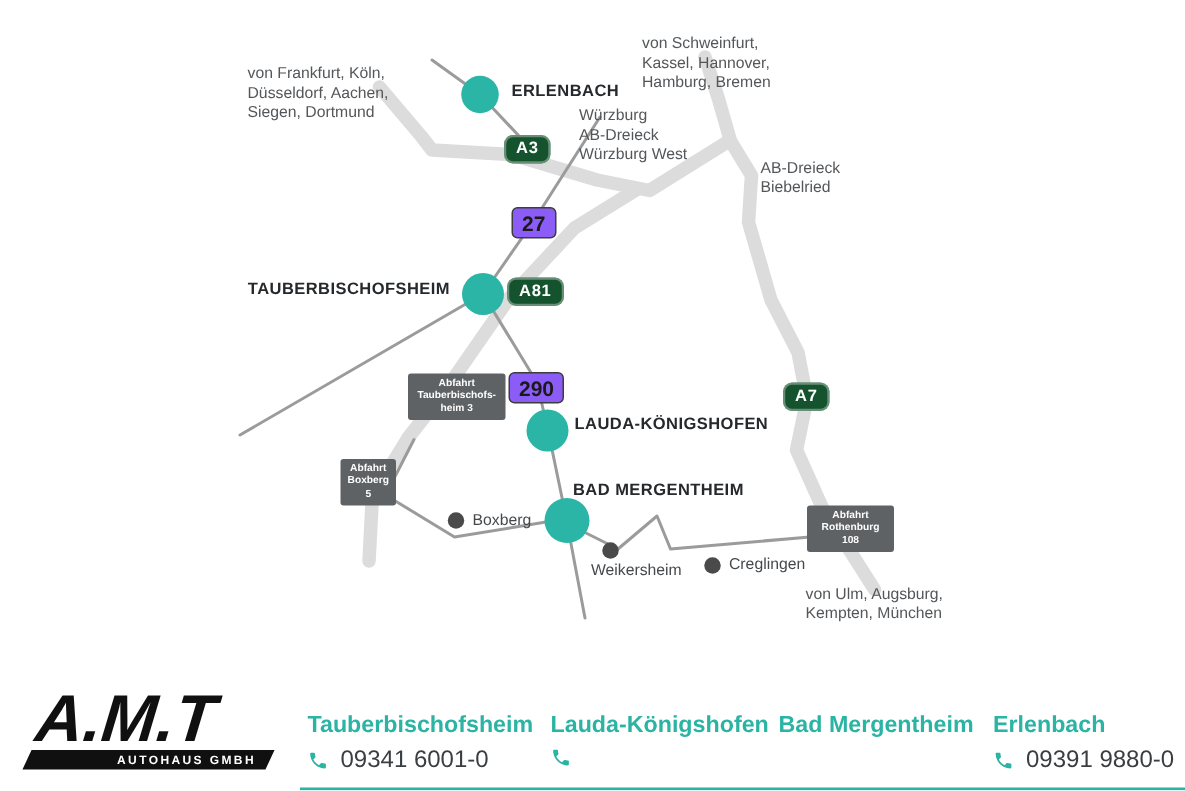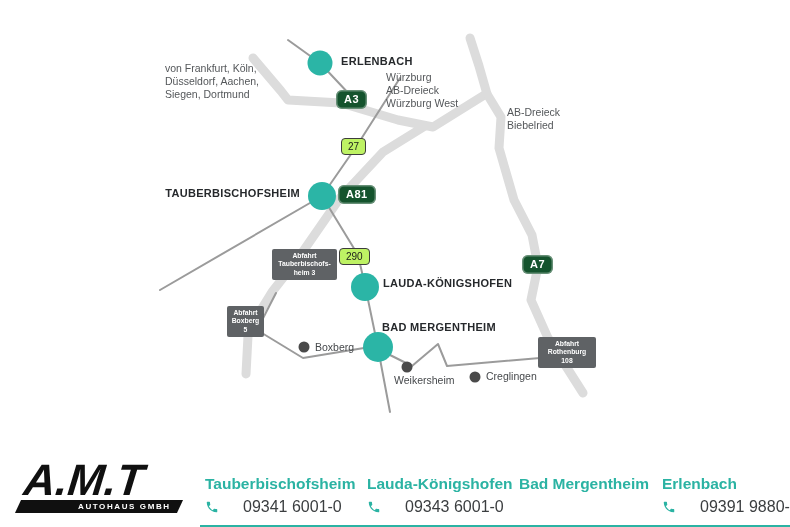--- a/index.html
+++ b/index.html
@@ -6,36 +6,36 @@
   #stage{position:relative;width:790px;height:527px;background:#fff;overflow:hidden;
          font-family:"Liberation Sans",sans-serif;}
   
   #map-svg{position:absolute;left:0;top:0;}
   .dir-text{position:absolute;font-size:10.5px;line-height:13px;color:#54575a;white-space:nowrap;}
   .city-label{position:absolute;font-weight:bold;font-size:11px;letter-spacing:.3px;color:#26292c;white-space:nowrap;}
   .town-label{position:absolute;font-size:10.5px;color:#46494c;white-space:nowrap;}
   .abadge{position:absolute;background:#14532d;color:#fff;font-weight:bold;font-size:11px;
           line-height:1;padding:4px 8px;border-radius:6px;letter-spacing:.5px;
           box-shadow:inset 0 0 0 1.5px rgba(255,255,255,.35);}
-  .ybadge{position:absolute;background:#bef264;color:#1a1a1a;font-weight:normal;font-size:10px;
+  .ybadge{position:absolute;background:#8b5cf6;color:#1a1a1a;font-weight:bold;font-size:14px;
           line-height:1;padding:2.5px 6px;border-radius:4px;border:1px solid #3d3d3d;}
   .exit-sign{position:absolute;background:#5F6265;color:#fff;font-weight:bold;font-size:6.8px;
              line-height:8.3px;text-align:center;border-radius:2px;padding:3px 2px;box-sizing:border-box;}
   
   #footer{position:absolute;left:0;top:455px;width:790px;height:72px;background:#fff;}
   #logo{position:absolute;left:24px;top:6px;width:160px;}
   #logo-letters{font-style:italic;font-weight:bold;font-size:44px;line-height:38px;
                 color:#101010;letter-spacing:0px;transform:skewX(-6deg);}
   #logo-bar{margin-top:1px;margin-left:-6px;width:162px;height:13px;background:#101010;
             transform:skewX(-25deg);display:flex;align-items:center;justify-content:flex-end;
             padding-right:9px;box-sizing:border-box;}
   #logo-bar span{transform:skewX(25deg);color:#fff;font-size:8px;font-weight:bold;letter-spacing:1.6px;}
   .loc-col{position:absolute;top:20px;}
   .loc-name{font-weight:bold;font-size:15.5px;color:#2BB3A3;white-space:nowrap;}
-  .loc-phone{display:flex;align-items:center;gap:24px;margin-top:5px;}
+  .loc-phone{display:flex;align-items:center;gap:8px;margin-top:5px;}
   .loc-phone .num{font-size:16px;color:#3b3e40;white-space:nowrap;}
   #footer-line{position:absolute;left:200px;right:0;bottom:0;height:2px;background:#2BB3A3;}
 </style>
 </head>
 <body>
 
 <div id="stage">
 
   <svg id="map-svg" width="790" height="455" viewBox="0 0 790 455">
 
@@ -61,33 +61,42 @@
       <circle cx="378" cy="347" r="15"></circle>
     </g>
 
     <g fill="#4a4a4a">
       <circle cx="304" cy="347" r="5.5"></circle>
       <circle cx="407" cy="367" r="5.5"></circle>
       <circle cx="475" cy="377" r="5.5"></circle>
     </g>
   </svg>
 
-  <div class="dir-text" style="left:165px;top:62px">
+  <div class="dir-text" style="left:165px;top:43px">
     <div>von Frankfurt, Köln,</div>
     <div>Düsseldorf, Aachen,</div>
     <div>Siegen, Dortmund</div>
+  </div>
+  <div class="dir-text" style="left:428px;top:23px">
+    <div>von Schweinfurt,</div>
+    <div>Kassel, Hannover,</div>
+    <div>Hamburg, Bremen</div>
   </div>
   <div class="dir-text" style="left:386px;top:71px">
     <div>Würzburg</div>
     <div>AB-Dreieck</div>
     <div>Würzburg West</div>
   </div>
   <div class="dir-text" style="left:507px;top:106px">
     <div>AB-Dreieck</div>
     <div>Biebelried</div>
+  </div>
+  <div class="dir-text" style="left:537px;top:390px">
+    <div>von Ulm, Augsburg,</div>
+    <div>Kempten, München</div>
   </div>
 
   <div class="city-label" style="left:341px;top:55px">ERLENBACH</div>
   <div class="city-label" style="right:490px;top:187px">TAUBERBISCHOFSHEIM</div>
   <div class="city-label" style="left:383px;top:277px">LAUDA-KÖNIGSHOFEN</div>
   <div class="city-label" style="left:382px;top:321px">BAD MERGENTHEIM</div>
 
   <div class="town-label" style="left:315px;top:341px">Boxberg</div>
   <div class="town-label" style="left:394px;top:374px">Weikersheim</div>
   <div class="town-label" style="left:486px;top:370px">Creglingen</div>
@@ -131,21 +140,20 @@
         <span class="num">09341 6001-0</span>
       </div>
     </div>
 
     <div class="loc-col" style="left:367px">
       <div class="loc-name">Lauda-Königshofen</div>
       <div class="loc-phone">
         <svg width="14" height="14" viewBox="0 0 24 24" fill="#2BB3A3">
           <path d="M6.62 10.79c1.44 2.83 3.76 5.14 6.59 6.59l2.2-2.21c.27-.27.67-.36 1.02-.24 1.12.37 2.33.57 3.57.57.55 0 1 .45 1 1V20c0 .55-.45 1-1 1-9.39 0-17-7.61-17-17 0-.55.45-1 1-1h3.5c.55 0 1 .45 1 1 0 1.25.2 2.45.57 3.57.11.35.03.74-.25 1.02l-2.2 2.2z"></path>
         </svg>
-        <span class="num">09343 6001-0</span>
       </div>
     </div>
 
     <div class="loc-col" style="left:519px">
       <div class="loc-name">Bad Mergentheim</div>
     </div>
 
     <div class="loc-col" style="left:662px">
       <div class="loc-name">Erlenbach</div>
       <div class="loc-phone">

